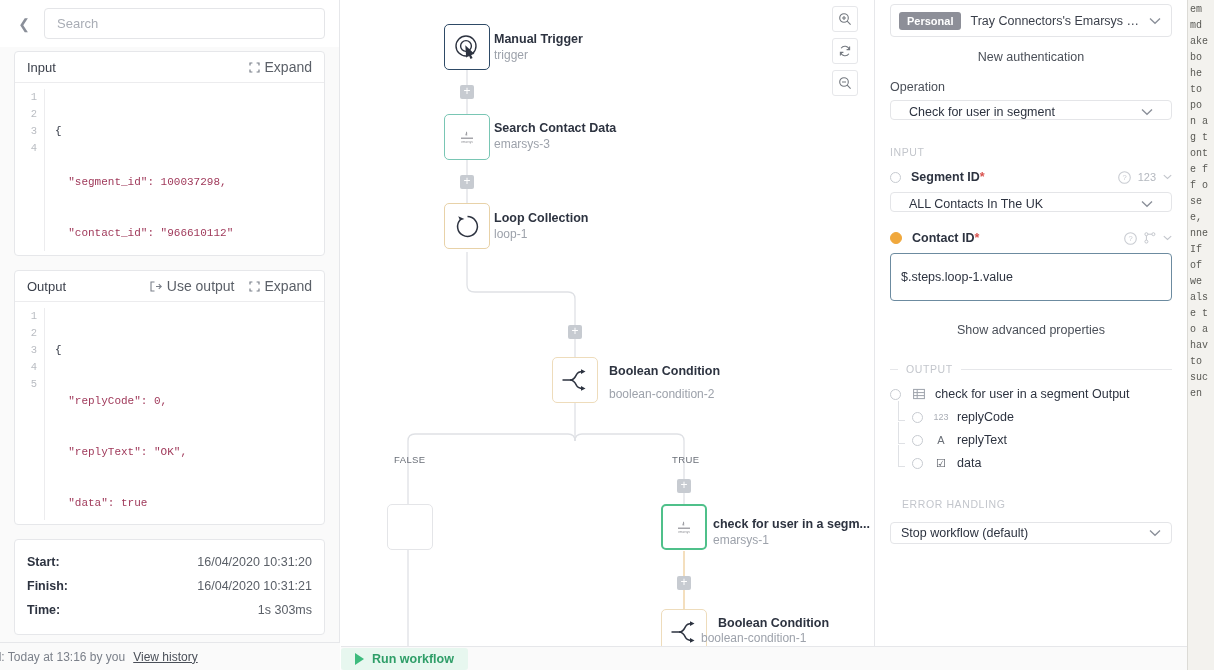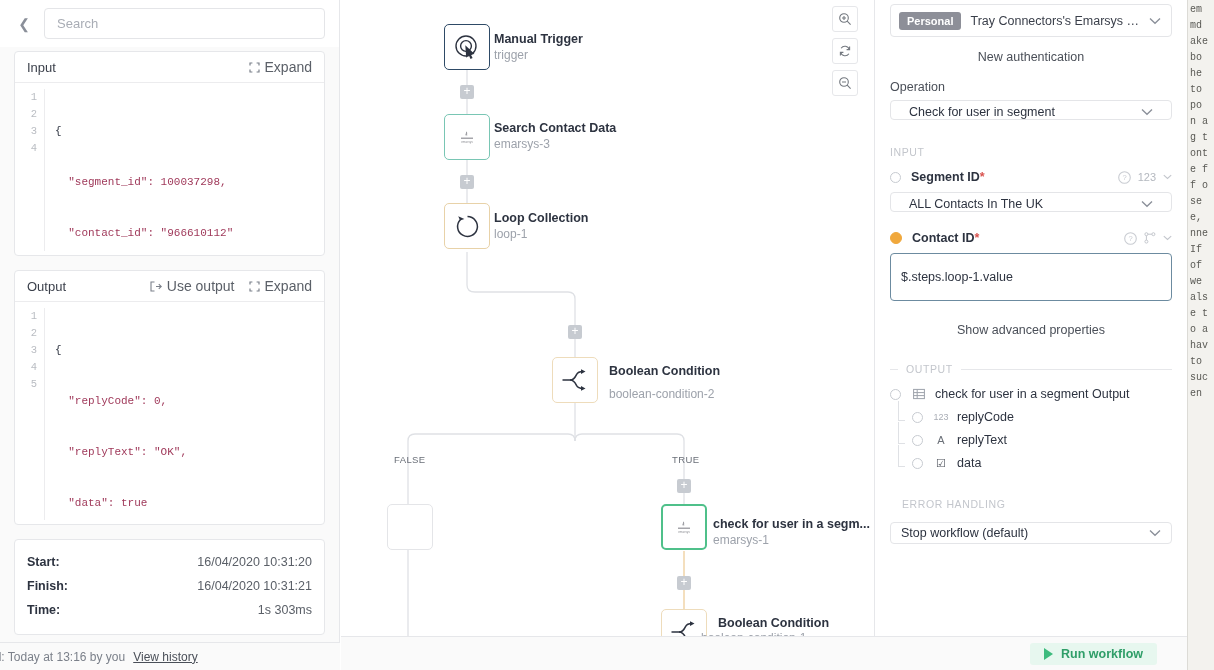--- a/index.html
+++ b/index.html
@@ -266,23 +266,23 @@
     background:#f3f2ee; border-left:1px solid #dcdbd6;
     overflow:hidden;
     font-family:"Liberation Mono", monospace;
     font-size:10px; color:#5a5a55; line-height:16px;
     padding-top:2px;
   }
   #doc-strip div { white-space:nowrap; padding-left:2px; }
 
   
   #bottom-bar {
-    position:absolute; left:341px; bottom:0; width:846px; height:34px;
+    position:absolute; left:341px; bottom:0; width:846px; height:24px;
     background:#fafafa; border-top:1px solid #e6e7ea;
-    display:flex; align-items:center; justify-content:flex-end;
+    display:flex; align-items:center; justify-content:flex-start;
     padding-right:30px;
   }
   #run-workflow {
     display:flex; align-items:center; gap:8px;
     background:#e7f7ef; border-radius:3px;
     padding:4px 14px; cursor:pointer;
     font-size:12.5px; color:#2f9e68; font-weight:bold;
   }
   .play { width:0;height:0;border-left:9px solid #3dbb7d;
           border-top:6px solid transparent;border-bottom:6px solid transparent; }

